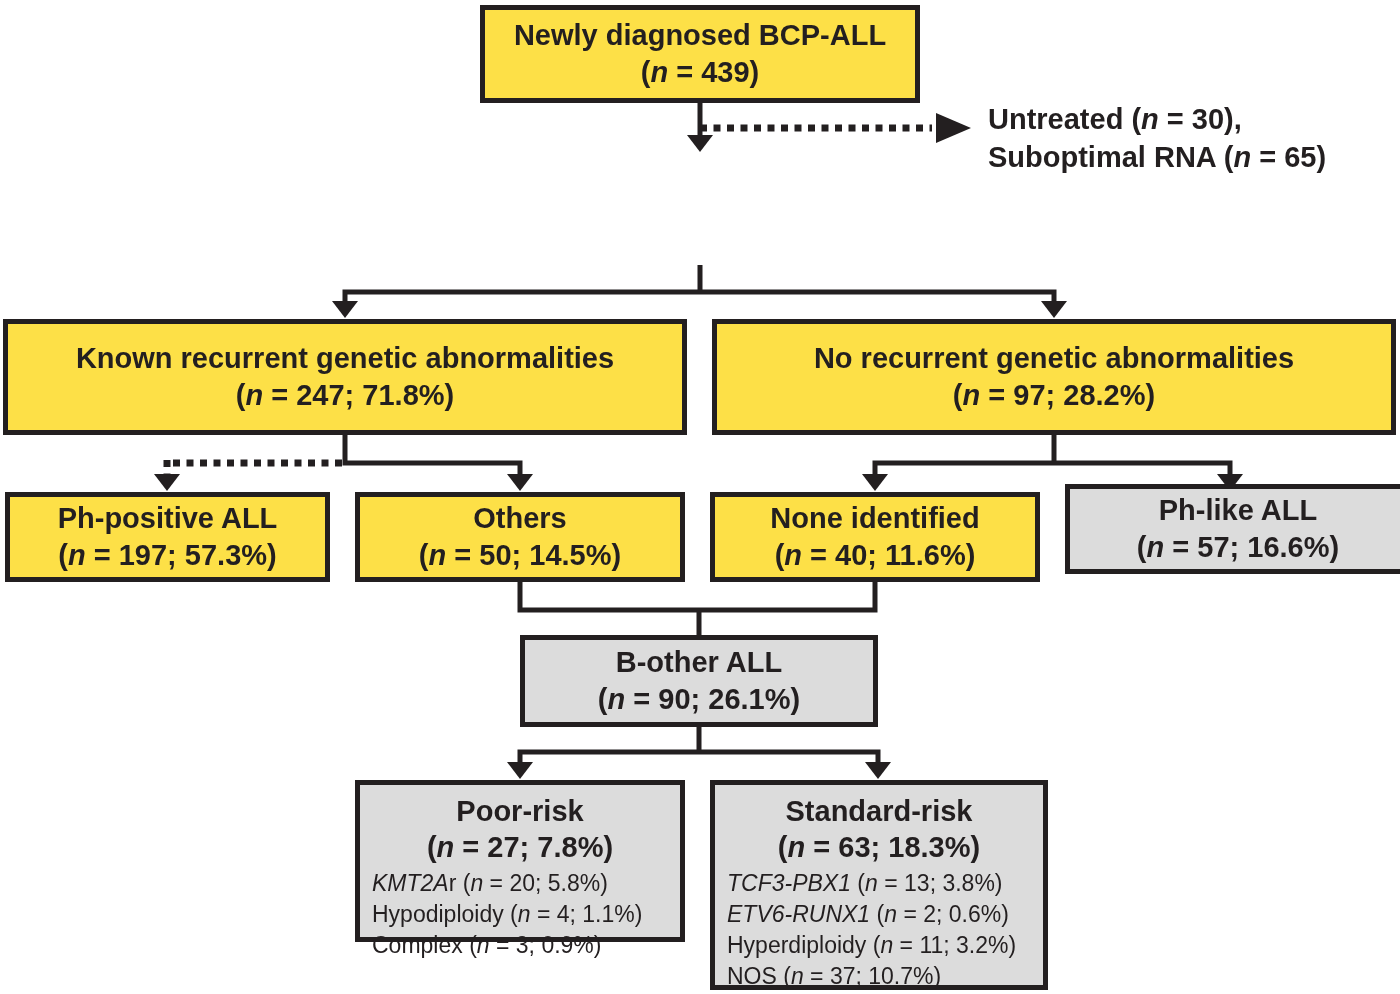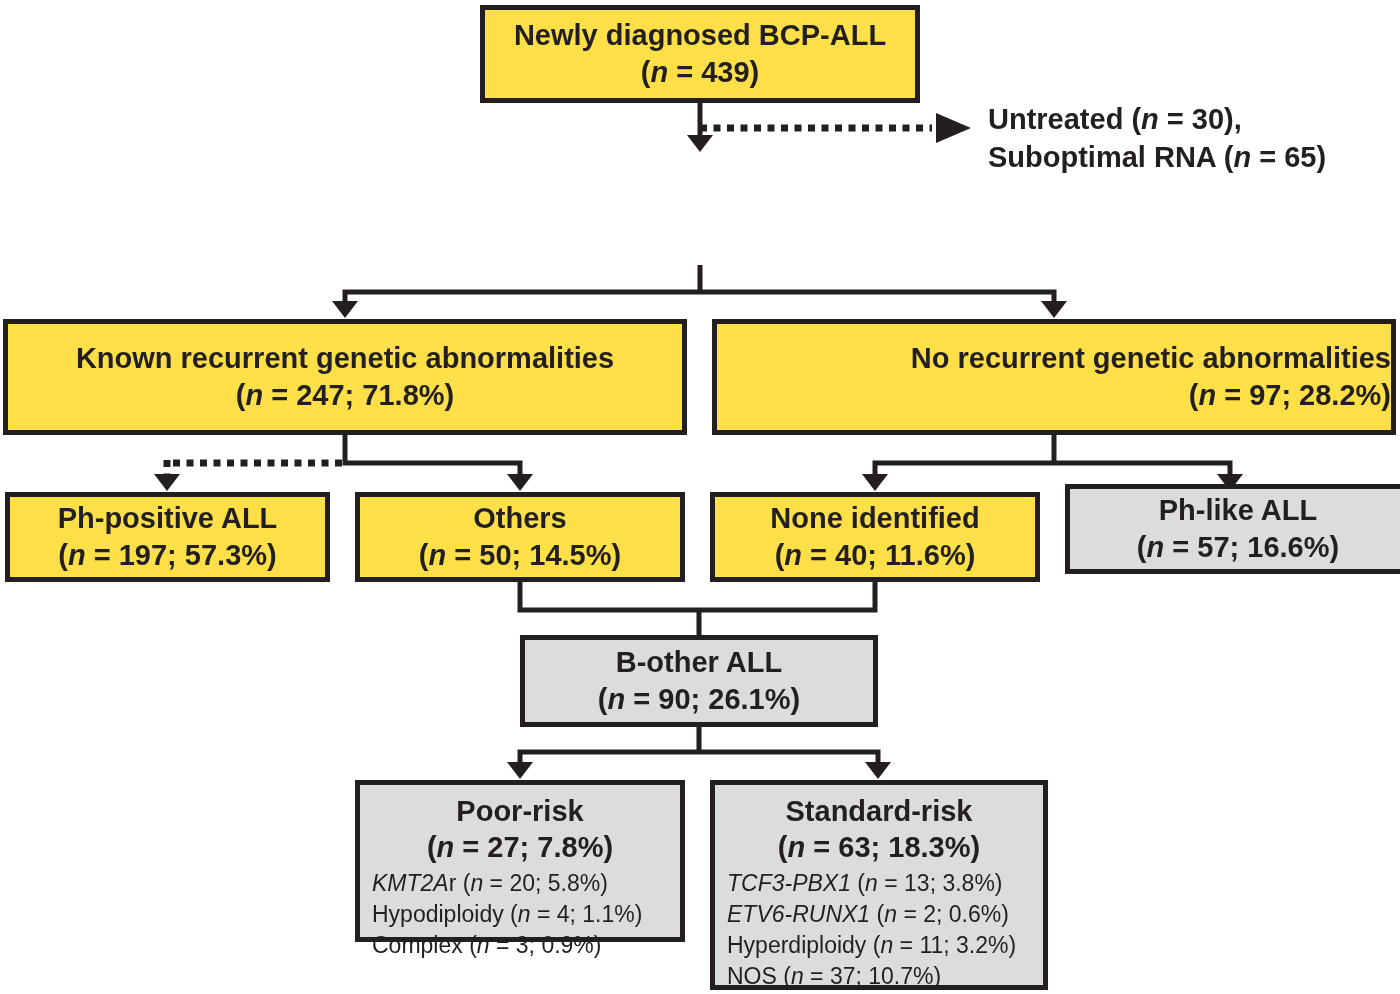--- a/index.html
+++ b/index.html
@@ -108,21 +108,21 @@
     <div>Untreated (<i>n</i> = 30),</div>
     <div>Suboptimal RNA (<i>n</i> = 65)</div>
   </div>
 
 
   <div class="node" style="left:3px; top:319px; width:684px; height:116px;">
     <div>Known recurrent genetic abnormalities</div>
     <div>(<i>n</i> = 247; 71.8%)</div>
   </div>
 
-  <div class="node" style="left:712px; top:319px; width:684px; height:116px;align-items:flex-end;">
+  <div class="node" style="left:712px; top:319px; width:684px; height:116px;">
     <div>No recurrent genetic abnormalities</div>
     <div>(<i>n</i> = 97; 28.2%)</div>
   </div>
 
   <div class="node" style="left:5px; top:492px; width:325px; height:90px;">
     <div>Ph-positive ALL</div>
     <div>(<i>n</i> = 197; 57.3%)</div>
   </div>
 
   <div class="node" style="left:355px; top:492px; width:330px; height:90px;">

